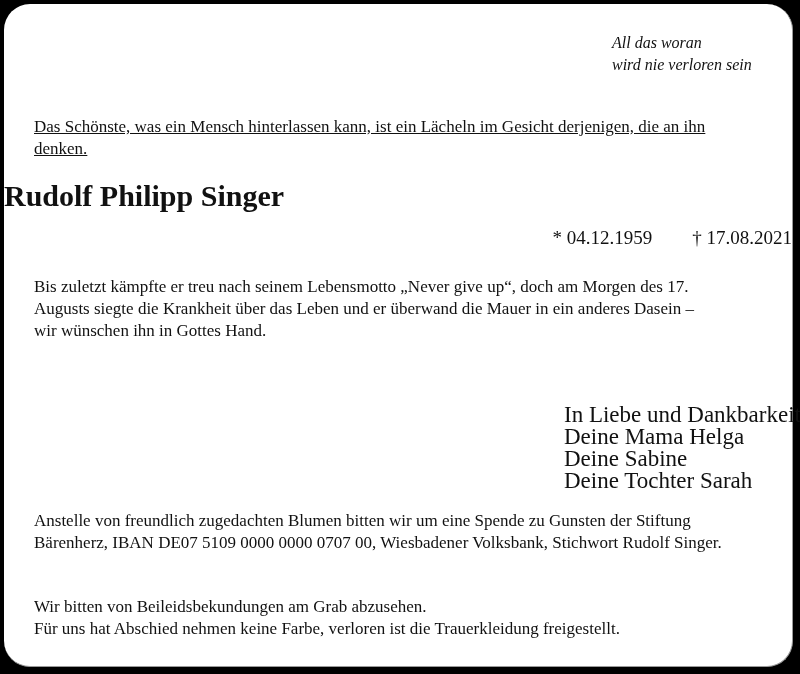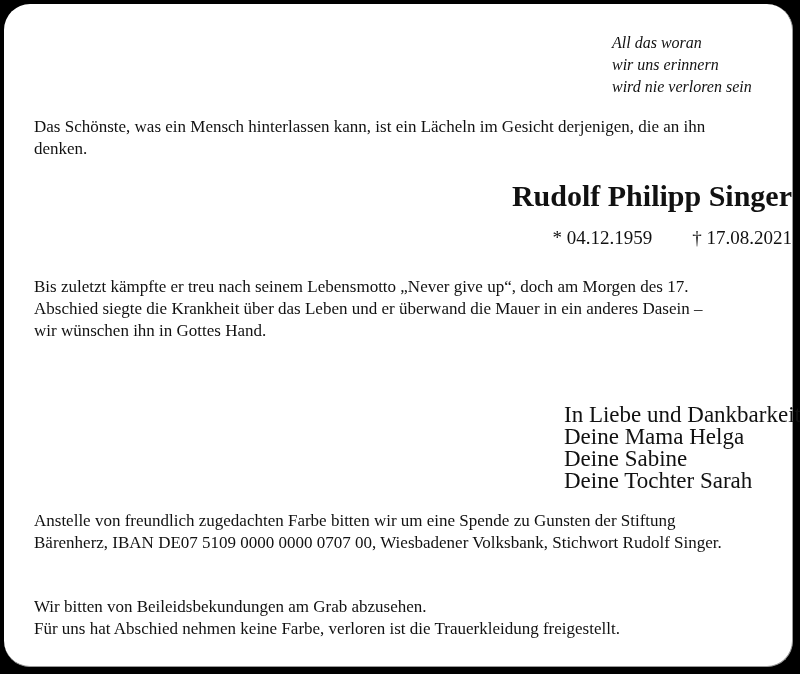--- a/index.html
+++ b/index.html
@@ -25,25 +25,25 @@
     }
     .motto div { white-space: nowrap; }
     .p {
       position: absolute;
       left: 30px;
       width: 740px;
       font-size: 17px;
       line-height: 22px;
       margin: 0;
     }
-    .intro { top: 112px; }
+    .intro { top: 112px; text-decoration: underline; }
     .name {
       position: absolute;
       left: 0; right: 0; top: 174px;
-      text-align: right;
+      text-align: left;
       font-weight: bold;
       font-size: 30px;
       line-height: 36px;
     }
     .dates {
       position: absolute;
       left: 0; right: 0; top: 222px;
       text-align: right;
       font-size: 19px;
       line-height: 24px;
@@ -63,51 +63,50 @@
     .closing { top: 592px; }
     .line { white-space: nowrap; }
   </style>
 </head>
 <body>
 
 <div class="frame">
 
   <div class="motto">
     <div>All das woran</div>
-    <div>wir uns erinnern</div>
     <div>wird nie verloren sein</div>
   </div>
 
   <div class="p intro">
     <div class="line">Das Schönste, was ein Mensch hinterlassen kann, ist ein Lächeln im Gesicht derjenigen, die an ihn</div>
     <div class="line">denken.</div>
   </div>
 
   <div class="name">Rudolf Philipp Singer</div>
 
   <div class="dates">
     <span>* 04.12.1959</span><span class="gap"></span><span>† 17.08.2021</span>
   </div>
 
   <div class="p story">
     <div class="line">Bis zuletzt kämpfte er treu nach seinem Lebensmotto „Never give up“, doch am Morgen des 17.</div>
-    <div class="line">Abschied siegte die Krankheit über das Leben und er überwand die Mauer in ein anderes Dasein –</div>
+    <div class="line">Augusts siegte die Krankheit über das Leben und er überwand die Mauer in ein anderes Dasein –</div>
     <div class="line">wir wünschen ihn in Gottes Hand.</div>
   </div>
 
 
   <div class="signature">
     <div>In Liebe und Dankbarkeit</div>
     <div>Deine Mama Helga</div>
     <div>Deine Sabine</div>
     <div>Deine Tochter Sarah</div>
   </div>
 
   <div class="p funeral">
-    <div class="line">Anstelle von freundlich zugedachten Farbe bitten wir um eine Spende zu Gunsten der Stiftung</div>
+    <div class="line">Anstelle von freundlich zugedachten Blumen bitten wir um eine Spende zu Gunsten der Stiftung</div>
     <div class="line">Bärenherz, IBAN DE07 5109 0000 0000 0707 00, Wiesbadener Volksbank, Stichwort Rudolf Singer.</div>
   </div>
 
   <div class="p closing">
     <div class="line">Wir bitten von Beileidsbekundungen am Grab abzusehen.</div>
     <div class="line">Für uns hat Abschied nehmen keine Farbe, verloren ist die Trauerkleidung freigestellt.</div>
   </div>
 
 </div>
 

